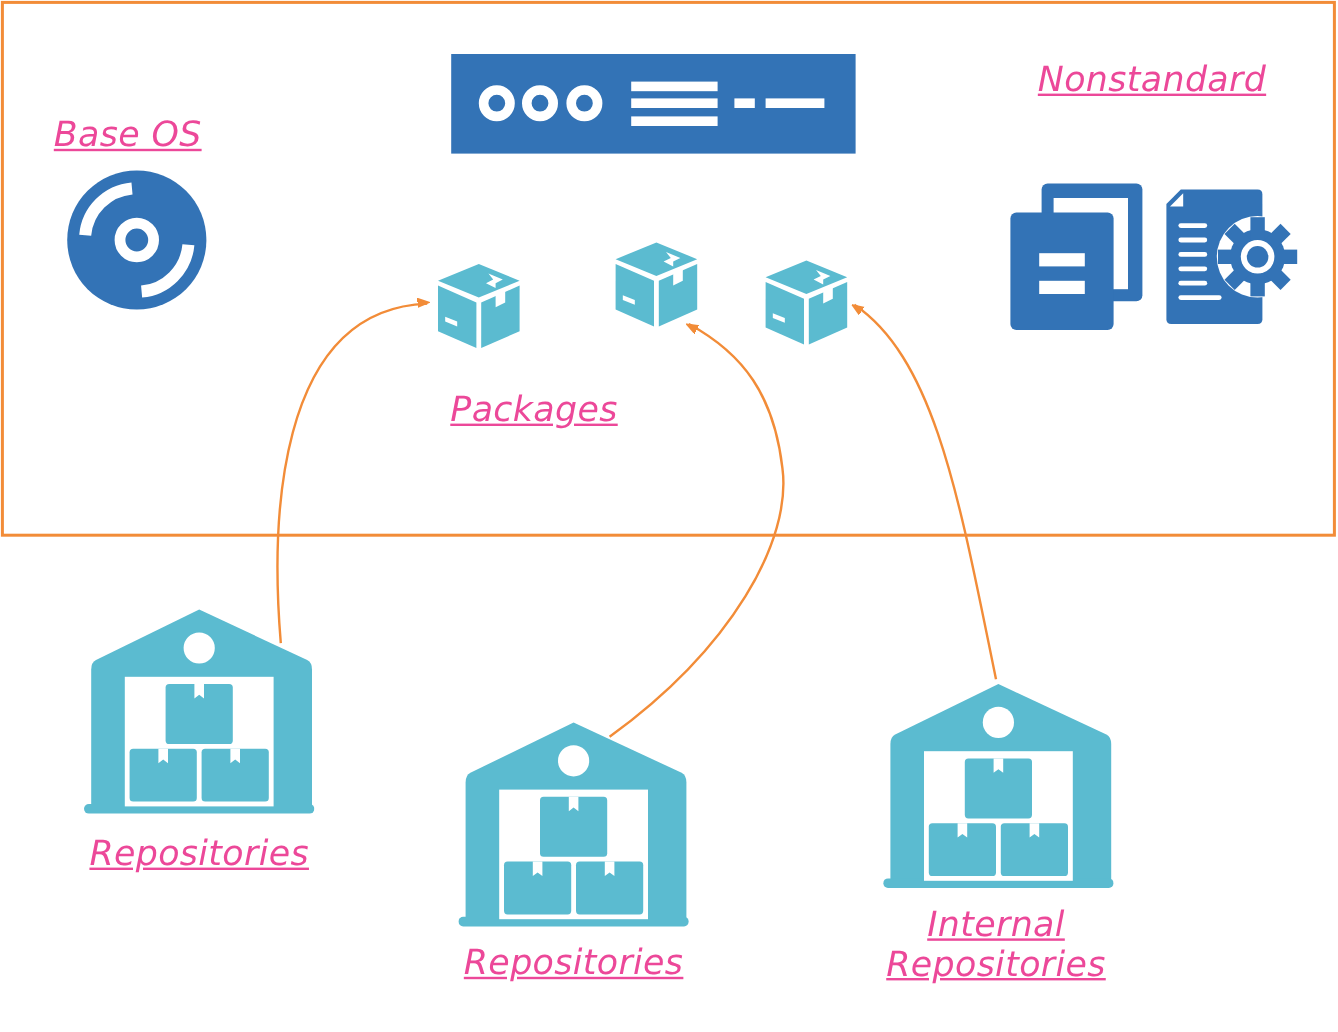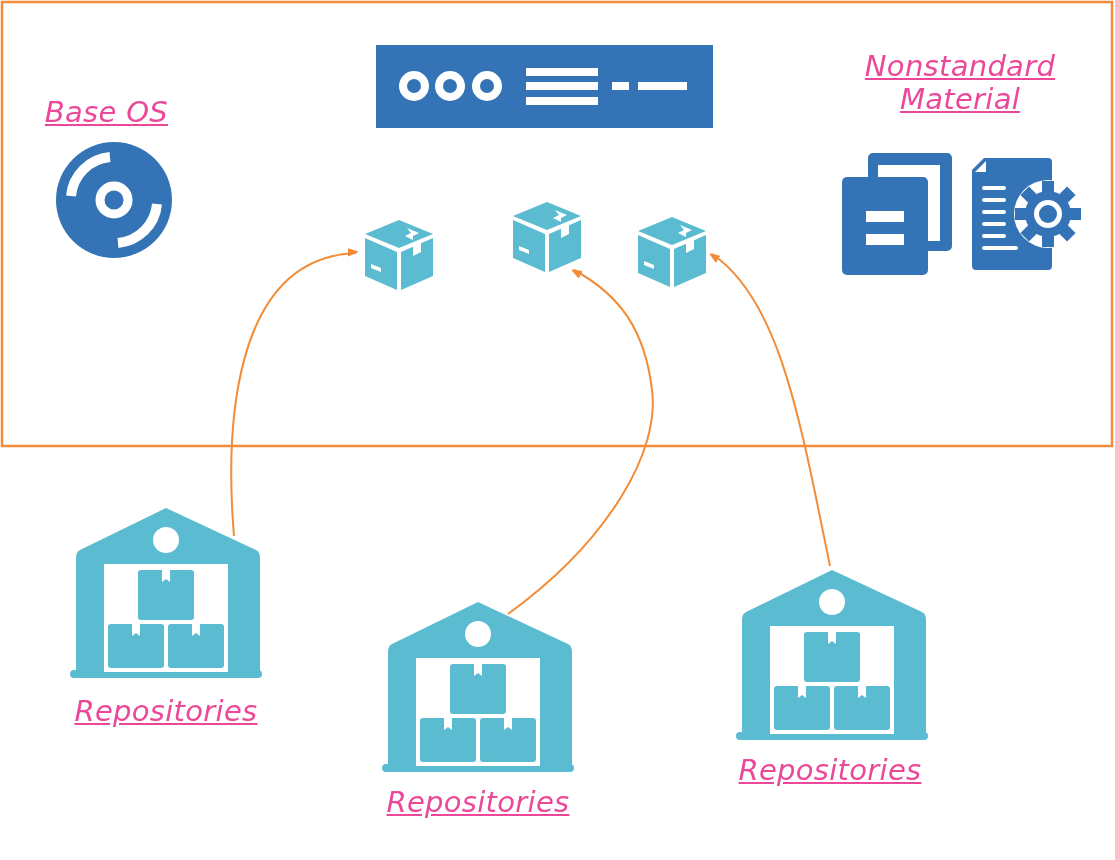--- a/index.html
+++ b/index.html
@@ -106,29 +106,30 @@
   <path d="M508,614 C610,540 660,450 652,390 C645,330 620,295 574,270" fill="none" stroke="#F28C38" stroke-width="2" marker-end="url(#arrowhead)"></path>
   <path d="M830,566 C800,420 780,300 712,254" fill="none" stroke="#F28C38" stroke-width="2" marker-end="url(#arrowhead)"></path>
 </svg>
 
 <div class="label" style="left:38px; top:96px; width:130px; text-align:right;">
   <span>Base OS</span>
 </div>
 
 <div class="label" style="left:845px; top:50px; width:230px;">
   <span>Nonstandard</span>
-  <span>Material</span>
 </div>
 
 <div class="label" style="left:300px; top:325px; width:290px;">
+  <span>Packages</span>
 </div>
 
 <div class="label" style="left:56px; top:695px; width:220px;">
   <span>Repositories</span>
 </div>
 
 <div class="label" style="left:368px; top:786px; width:220px;">
   <span>Repositories</span>
 </div>
 
 <div class="label" style="left:720px; top:754px; width:220px;">
+  <span>Internal</span>
   <span>Repositories</span>
 </div>
 
 </body></html>

